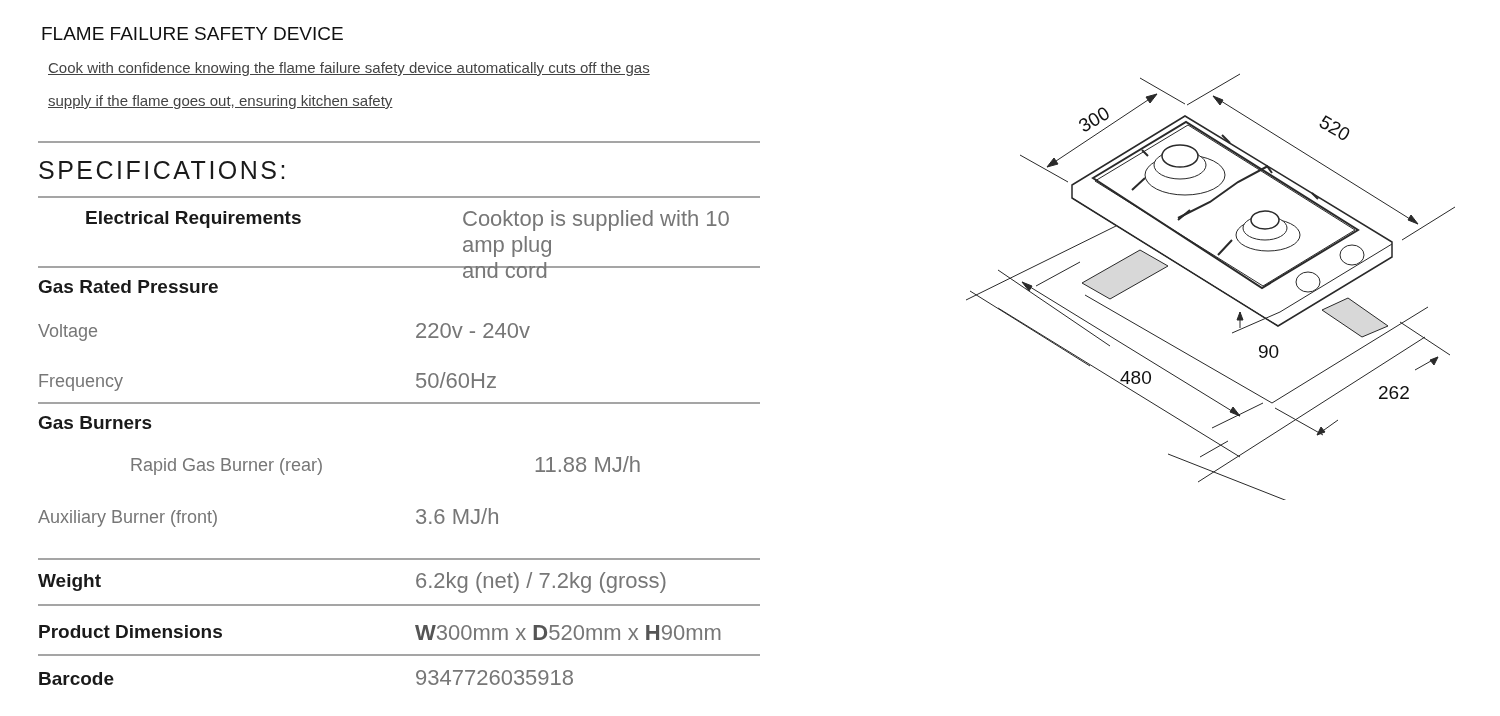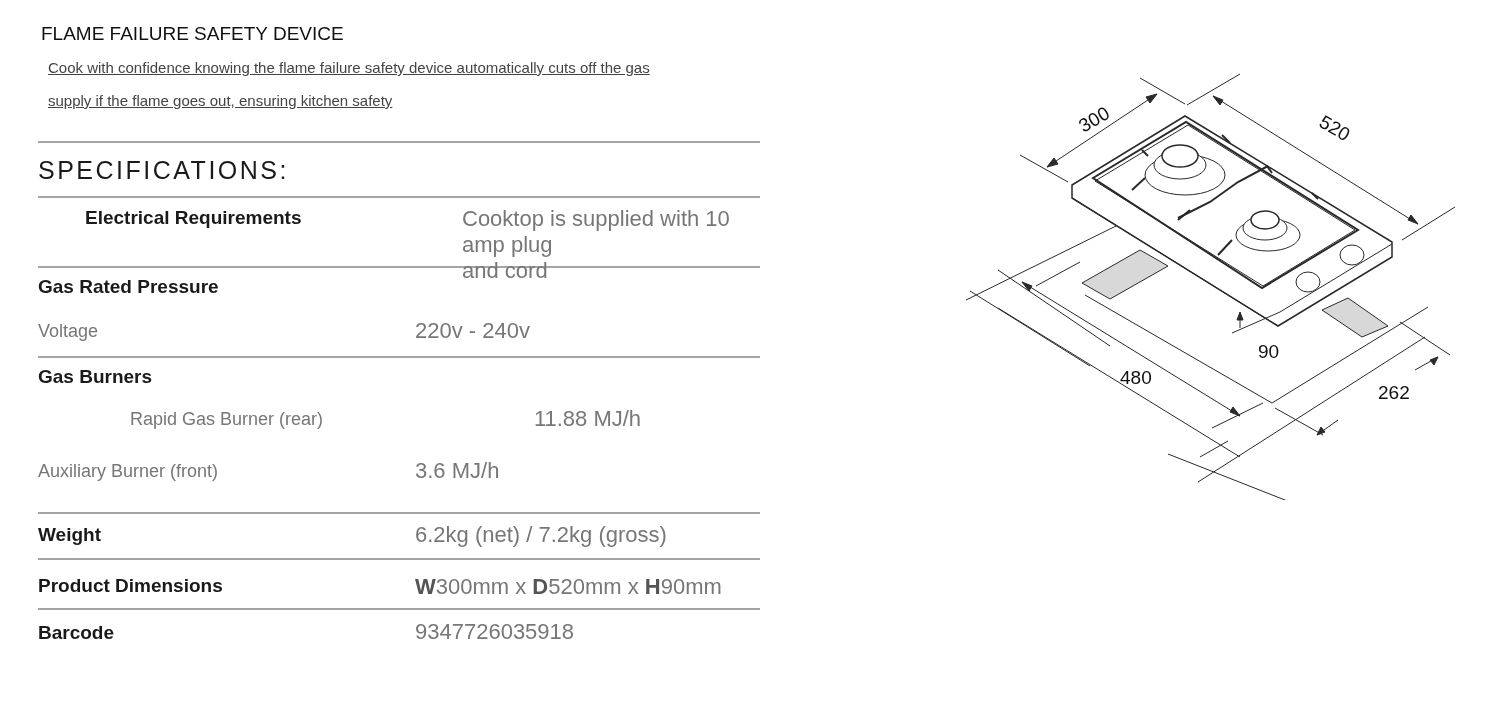--- a/index.html
+++ b/index.html
@@ -46,20 +46,24 @@
     </div>
   </div>
   <div class="rule"></div>
 
   <div class="row" style="height:36px;line-height:38px;">
     <div class="label bold">Gas Rated Pressure</div>
   </div>
   <div class="row" style="height:52px;line-height:50px;align-items:flex-end;">
     <div class="label light">Voltage</div>
     <div class="value" style="line-height:50px;">220v - 240v</div>
+  </div>
+  <div class="row" style="height:46px;line-height:50px;">
+    <div class="label light">Frequency</div>
+    <div class="value" style="line-height:50px;">50/60Hz</div>
   </div>
   <div class="rule"></div>
 
   <div class="row" style="height:36px;line-height:38px;">
     <div class="label bold">Gas Burners</div>
   </div>
   <div class="row" style="height:52px;line-height:50px;text-align:center;">
     <div class="label light">Rapid Gas Burner (rear)</div>
     <div class="value" style="line-height:50px;">11.88 MJ/h</div>
   </div>

